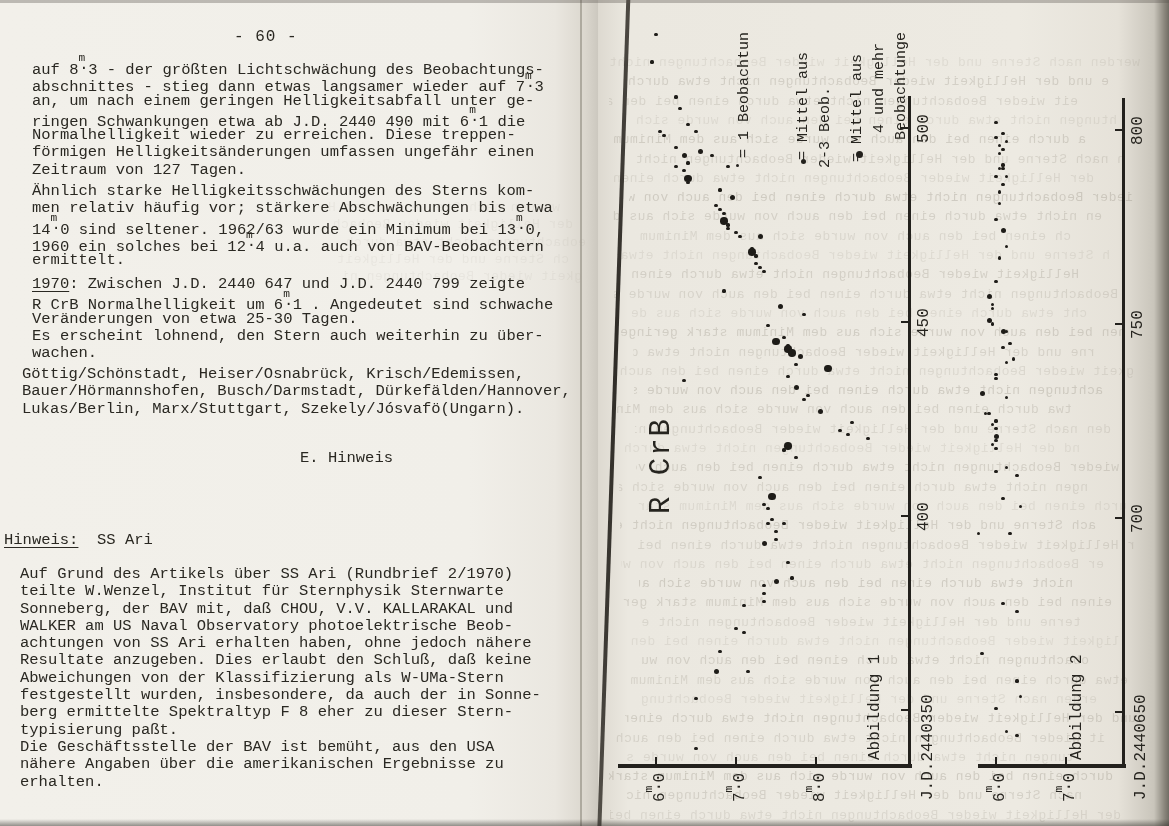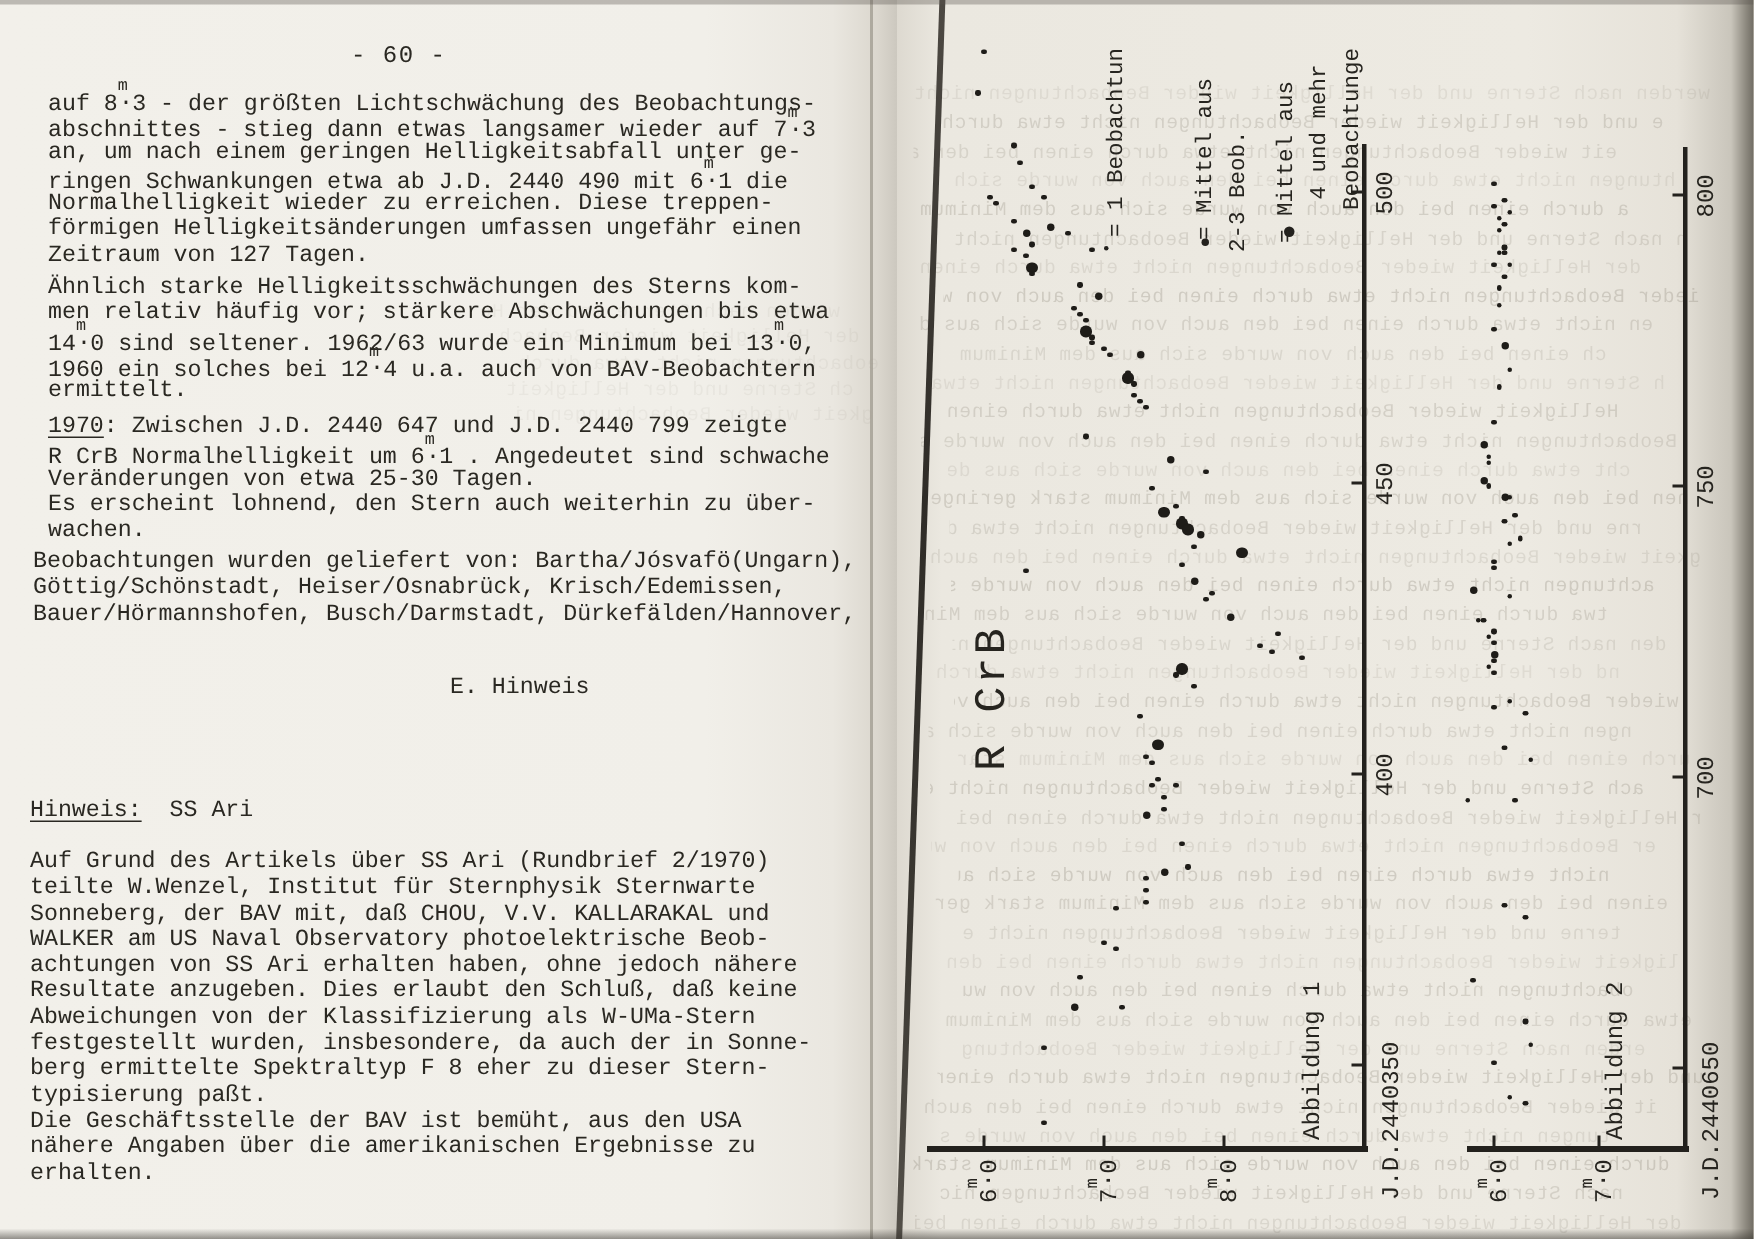--- a/index.html
+++ b/index.html
@@ -15,21 +15,21 @@
     transform:rotate(2deg);transform-origin:50% 100%;}
   .fold-thin{position:absolute;left:580px;top:0;width:2px;height:826px;background:#a39e92;opacity:.8;}
   .top-edge{position:absolute;left:0;top:0;width:1169px;height:3px;background:rgba(88,84,76,.35);}
   .bottom-edge{position:absolute;left:0;top:819px;width:1169px;height:7px;
     background:linear-gradient(180deg,rgba(60,56,50,0),rgba(50,47,42,.5));}
   
   .pageno{position:absolute;left:234px;top:28px;font-size:16px;letter-spacing:1px;}
   .para{position:absolute;white-space:pre;font-size:15.5px;line-height:17.3px;}
   .tl{height:17.3px;}
   .sig{position:absolute;left:300px;top:449px;font-size:15.5px;}
-  .note-head{position:absolute;left:20px;top:531px;font-size:15.5px;white-space:pre;}
+  .note-head{position:absolute;left:4px;top:531px;font-size:15.5px;white-space:pre;}
   u{text-decoration:underline;text-underline-offset:3px;}
   
   .mm{position:relative;display:inline-block;width:.62em;height:1em;vertical-align:baseline;}
   .mm .d{position:absolute;left:.05em;bottom:-0.08em;}
   .mm .m{position:absolute;left:0;bottom:.52em;font-size:.72em;}
   
   .bleed{position:absolute;white-space:nowrap;overflow:hidden;transform:scaleX(-1);
     color:#7d7668;font-size:13px;letter-spacing:.5px;filter:blur(.4px);pointer-events:none;}
   
   .vtext{position:absolute;transform:rotate(-90deg);transform-origin:0 0;
@@ -44,21 +44,21 @@
 <body>
 
 <div id="scan">
 
   <div class="page-left">
     <div class="pageno">- 60 -</div>
 
     <div class="para" style="left:32px;top:58px"><div class="tl">auf 8<span class="mm"><span class="d">.</span><span class="m">m</span></span>3 - der größten Lichtschwächung des Beobachtungs-</div><div class="tl">abschnittes - stieg dann etwas langsamer wieder auf 7<span class="mm"><span class="d">.</span><span class="m">m</span></span>3</div><div class="tl">an, um nach einem geringen Helligkeitsabfall unter ge-</div><div class="tl">ringen Schwankungen etwa ab J.D. 2440 490 mit 6<span class="mm"><span class="d">.</span><span class="m">m</span></span>1 die</div><div class="tl">Normalhelligkeit wieder zu erreichen. Diese treppen-</div><div class="tl">förmigen Helligkeitsänderungen umfassen ungefähr einen</div><div class="tl">Zeitraum von 127 Tagen.</div></div>
     <div class="para" style="left:32px;top:183px"><div class="tl">Ähnlich starke Helligkeitsschwächungen des Sterns kom-</div><div class="tl">men relativ häufig vor; stärkere Abschwächungen bis etwa</div><div class="tl">14<span class="mm"><span class="d">.</span><span class="m">m</span></span>0 sind seltener. 1962/63 wurde ein Minimum bei 13<span class="mm"><span class="d">.</span><span class="m">m</span></span>0,</div><div class="tl">1960 ein solches bei 12<span class="mm"><span class="d">.</span><span class="m">m</span></span>4 u.a. auch von BAV-Beobachtern</div><div class="tl">ermittelt.</div></div>
     <div class="para" style="left:32px;top:276px"><div class="tl"><u>1970</u>: Zwischen J.D. 2440 647 und J.D. 2440 799 zeigte</div><div class="tl">R CrB Normalhelligkeit um 6<span class="mm"><span class="d">.</span><span class="m">m</span></span>1 . Angedeutet sind schwache</div><div class="tl">Veränderungen von etwa 25-30 Tagen.</div><div class="tl">Es erscheint lohnend, den Stern auch weiterhin zu über-</div><div class="tl">wachen.</div></div>
-    <div class="para" style="left:22px;top:366px"><div class="tl">Beobachtungen wurden geliefert von: Bartha/Jósvafö(Ungarn),</div><div class="tl">Göttig/Schönstadt, Heiser/Osnabrück, Krisch/Edemissen,</div><div class="tl">Bauer/Hörmannshofen, Busch/Darmstadt, Dürkefälden/Hannover,</div></div>
+    <div class="para" style="left:22px;top:366px"><div class="tl">Göttig/Schönstadt, Heiser/Osnabrück, Krisch/Edemissen,</div><div class="tl">Bauer/Hörmannshofen, Busch/Darmstadt, Dürkefälden/Hannover,</div><div class="tl">Lukas/Berlin, Marx/Stuttgart, Szekely/Jósvafö(Ungarn).</div></div>
 
     <div class="sig">E. Hinweis</div>
     <div class="note-head"><u>Hinweis:</u>  SS Ari</div>
     <div class="para" style="left:20px;top:566px"><div class="tl">Auf Grund des Artikels über SS Ari (Rundbrief 2/1970)</div><div class="tl">teilte W.Wenzel, Institut für Sternphysik Sternwarte</div><div class="tl">Sonneberg, der BAV mit, daß CHOU, V.V. KALLARAKAL und</div><div class="tl">WALKER am US Naval Observatory photoelektrische Beob-</div><div class="tl">achtungen von SS Ari erhalten haben, ohne jedoch nähere</div><div class="tl">Resultate anzugeben. Dies erlaubt den Schluß, daß keine</div><div class="tl">Abweichungen von der Klassifizierung als W-UMa-Stern</div><div class="tl">festgestellt wurden, insbesondere, da auch der in Sonne-</div><div class="tl">berg ermittelte Spektraltyp F 8 eher zu dieser Stern-</div><div class="tl">typisierung paßt.</div><div class="tl">Die Geschäftsstelle der BAV ist bemüht, aus den USA</div><div class="tl">nähere Angaben über die amerikanischen Ergebnisse zu</div><div class="tl">erhalten.</div></div>
     <div id="bleed-left">
         <div class="bleed" style="left: 320px; top: 200px; width: 240px; opacity: 0.07;">werden nach Sterne und der Helligkeit wi</div>
         <div class="bleed" style="left: 333px; top: 217.3px; width: 240px; opacity: 0.07;">der Helligkeit wieder Beobachtungen nich</div>
         <div class="bleed" style="left: 346px; top: 234.6px; width: 240px; opacity: 0.07;">eobachtungen nicht etwa durch einen bei </div>
         <div class="bleed" style="left: 329px; top: 251.9px; width: 240px; opacity: 0.07;">ch Sterne und der Helligkeit wieder Beob</div>
         <div class="bleed" style="left: 342px; top: 269.2px; width: 240px; opacity: 0.07;">gkeit wieder Beobachtungen nicht etwa du</div>

